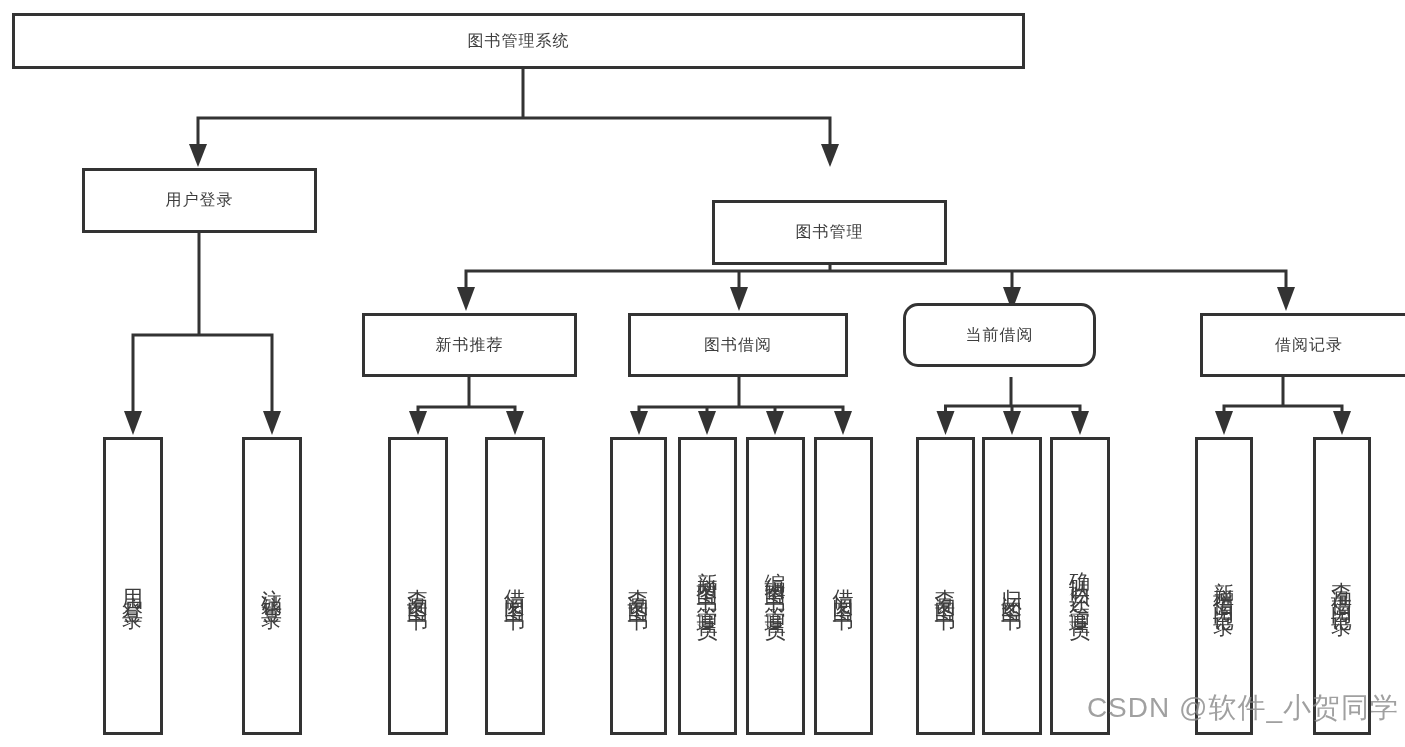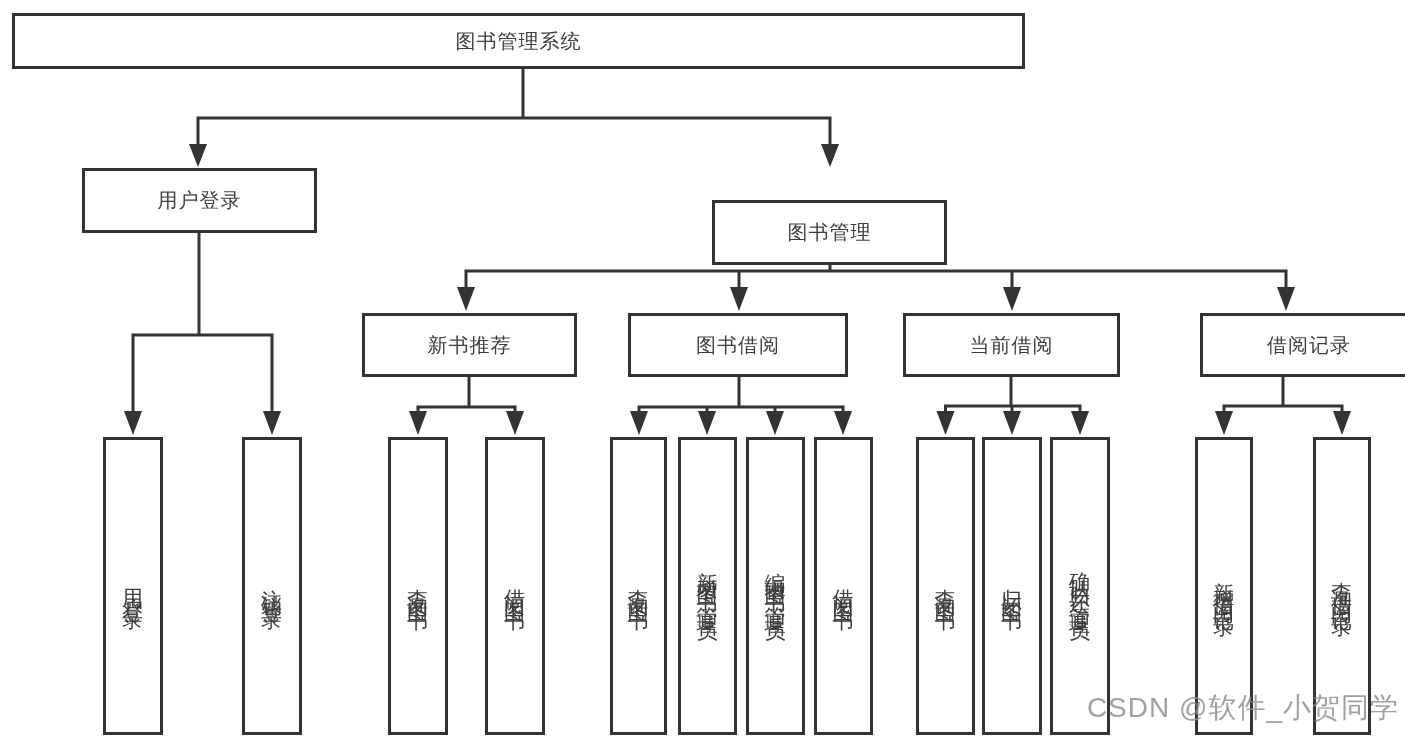--- a/index.html
+++ b/index.html
@@ -32,21 +32,21 @@
     box-sizing:border-box;
     background:var(--box_fill);
     border:3px solid var(--box_border);
     color:var(--text);
     display:flex;
     align-items:center;
     justify-content:center;
     z-index:2;
   }
   .hbox{
-    font-size:20px;
+    font-size:16px;
     letter-spacing:1px;
     text-align:right;
   }
   .vbox{
     writing-mode:vertical-lr;
     text-orientation:mixed;
     font-size:21px;
     letter-spacing:7px;
     line-height:1;
     text-align:center;
@@ -127,21 +127,21 @@
     </g>
   </svg>
 
   <div class="box hbox" style="left:12px;top:13px;width:1013px;height:56px;">图书管理系统</div>
 
   <div class="box hbox" style="left:82px;top:168px;width:235px;height:65px;">用户登录</div>
   <div class="box hbox" style="left:712px;top:168px;width:235px;height:65px;margin-top:32px;">图书管理</div>
 
   <div class="box hbox" style="left:362px;top:313px;width:215px;height:64px;">新书推荐</div>
   <div class="box hbox" style="left:628px;top:313px;width:220px;height:64px;">图书借阅</div>
-  <div class="box hbox" style="left:903px;top:313px;width:217px;height:64px;">当前借阅</div>
+  <div class="box hbox" style="left:903px;top:303px;width:193px;height:64px;border-radius:15px;">当前借阅</div>
   <div class="box hbox" style="left:1172px;top:313px;width:218px;height:64px;margin-left:28px;">借阅记录</div>
 
   <div class="box vbox" style="left:103px;top:437px;width:60px;height:298px;">用户登录</div>
   <div class="box vbox" style="left:242px;top:437px;width:60px;height:298px;">注销登录</div>
 
   <div class="box vbox" style="left:388px;top:437px;width:60px;height:298px;">查询图书</div>
   <div class="box vbox" style="left:485px;top:437px;width:60px;height:298px;">借阅图书</div>
 
   <div class="box vbox" style="left:610px;top:437px;width:57px;height:298px;">查询图书</div>
   <div class="box vbox" style="left:678px;top:437px;width:59px;height:298px;">新增图书（管理员）</div>

